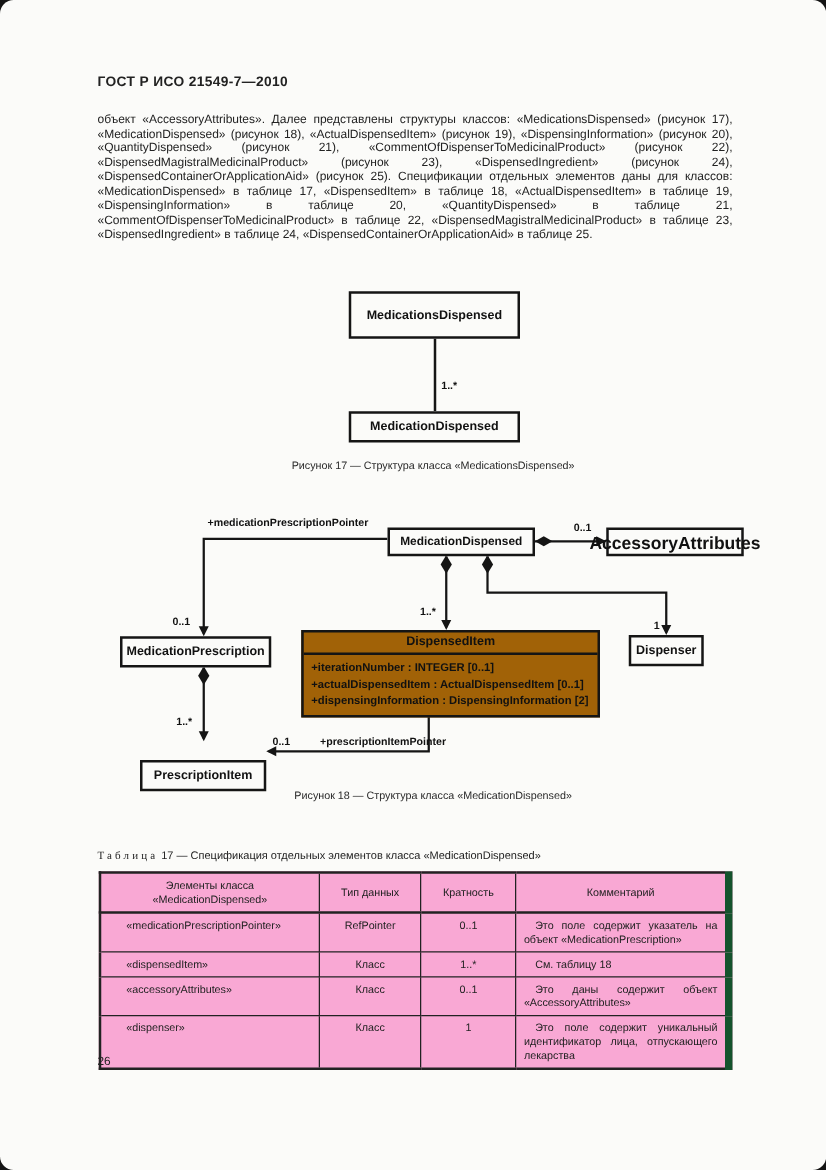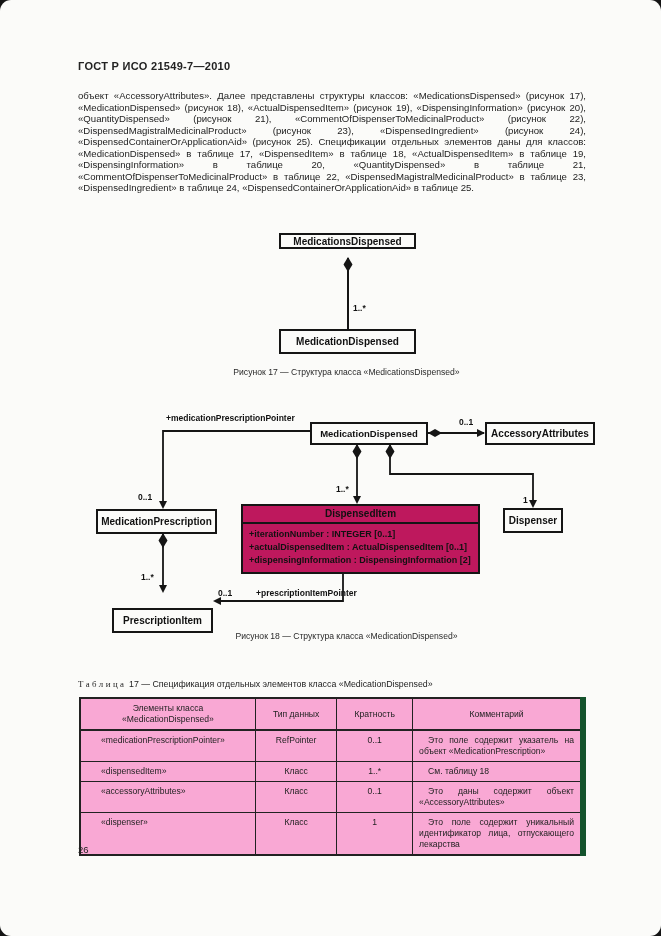--- a/index.html
+++ b/index.html
@@ -28,21 +28,21 @@
   .figure{position:absolute;left:0;width:661px;}
   .fig-svg{position:absolute;left:0;top:0;}
   .uml-box{
     position:absolute;
     border:2px solid #151515;
     background:#fbfbf9;
     display:flex;align-items:center;justify-content:center;
     font-weight:bold;font-size:10px;color:#111;
     box-sizing:border-box;white-space:nowrap;
   }
-  .uml-class{position:absolute;border:2px solid #151515;background:#be185d;box-sizing:border-box;}
+  .uml-class{position:absolute;border:2px solid #151515;background:#a16207;box-sizing:border-box;}
   .uml-class .uml-title{
     border-bottom:2px solid #151515;
     font-weight:bold;font-size:10px;text-align:center;
     padding:2px 0 3px 0;color:#111;
   }
   .uml-class .uml-attrs{padding:4px 5px 5px 6px;}
   .uml-class .uml-attrs div{
     font-weight:bold;font-size:9px;line-height:13px;color:#111;white-space:nowrap;
   }
   .uml-label{
@@ -97,21 +97,21 @@
 
   <div class="doc-header">ГОСТ Р ИСО 21549-7—2010</div>
 
   <p class="body-text">объект «AccessoryAttributes». Далее представлены структуры классов: «MedicationsDispensed» (рисунок 17), «MedicationDispensed» (рисунок 18), «ActualDispensedItem» (рисунок 19), «DispensingInformation» (рисунок 20), «QuantityDispensed» (рисунок 21), «CommentOfDispenserToMedicinalProduct» (рисунок 22), «DispensedMagistralMedicinalProduct» (рисунок 23), «DispensedIngredient» (рисунок 24), «DispensedContainerOrApplicationAid» (рисунок 25). Спецификации отдельных элементов даны для классов: «MedicationDispensed» в таблице 17, «DispensedItem» в таблице 18, «ActualDispensedItem» в таблице 19, «DispensingInformation» в таблице 20, «QuantityDispensed» в таблице 21, «CommentOfDispenserToMedicinalProduct» в таблице 22, «DispensedMagistralMedicinalProduct» в таблице 23, «DispensedIngredient» в таблице 24, «DispensedContainerOrApplicationAid» в таблице 25.</p>
 
   <div class="figure" style="top:225px;height:165px;">
     <svg class="fig-svg" width="661" height="165">
       <line x1="348" y1="33" x2="348" y2="104" stroke="#151515" stroke-width="2"></line>
       <polygon points="348,32 352.5,39.5 348,47 343.5,39.5" fill="#151515"></polygon>
     </svg>
-    <div class="uml-box" style="left:279px;top:8px;width:137px;height:16px;">MedicationsDispensed</div>
+    <div class="uml-box" style="left:279px;top:8px;width:137px;height:38px;">MedicationsDispensed</div>
     <div class="uml-box" style="left:279px;top:104px;width:137px;height:25px;">MedicationDispensed</div>
     <div class="uml-label" style="left:353px;top:78px;">1..*</div>
     <div class="fig-caption" style="top:142px;">Рисунок 17 — Структура класса «MedicationsDispensed»</div>
   </div>
 
   <div class="figure" style="top:405px;height:245px;">
     <svg class="fig-svg" width="661" height="245">
 
       <line x1="428" y1="28" x2="484" y2="28" stroke="#151515" stroke-width="1.8"></line>
       <polygon points="428,28 435,24 442,28 435,32" fill="#151515"></polygon>
@@ -130,21 +130,21 @@
 
       <line x1="163" y1="128" x2="163" y2="186" stroke="#151515" stroke-width="1.8"></line>
       <polygon points="163,128 167.5,135.5 163,143 158.5,135.5" fill="#151515"></polygon>
       <polygon points="159,180 167,180 163,188" fill="#151515"></polygon>
 
       <polyline points="343,164 343,196 215,196" fill="none" stroke="#151515" stroke-width="1.8"></polyline>
       <polygon points="221,192 221,200 213,196" fill="#151515"></polygon>
     </svg>
 
     <div class="uml-box" style="left:310px;top:17px;width:118px;height:23px;font-size:9.5px;">MedicationDispensed</div>
-    <div class="uml-box" style="left:485px;top:17px;width:110px;height:23px;font-size:10px;">AccessoryAttributes</div>
+    <div class="uml-box" style="left:485px;top:17px;width:110px;height:23px;font-size:14px;">AccessoryAttributes</div>
     <div class="uml-box" style="left:96px;top:104px;width:121px;height:25px;">MedicationPrescription</div>
 
     <div class="uml-class" style="left:241px;top:99px;width:239px;">
       <div class="uml-title">DispensedItem</div>
       <div class="uml-attrs">
         <div>+iterationNumber : INTEGER [0..1]</div>
         <div>+actualDispensedItem : ActualDispensedItem [0..1]</div>
         <div>+dispensingInformation : DispensingInformation [2]</div>
       </div>
     </div>

